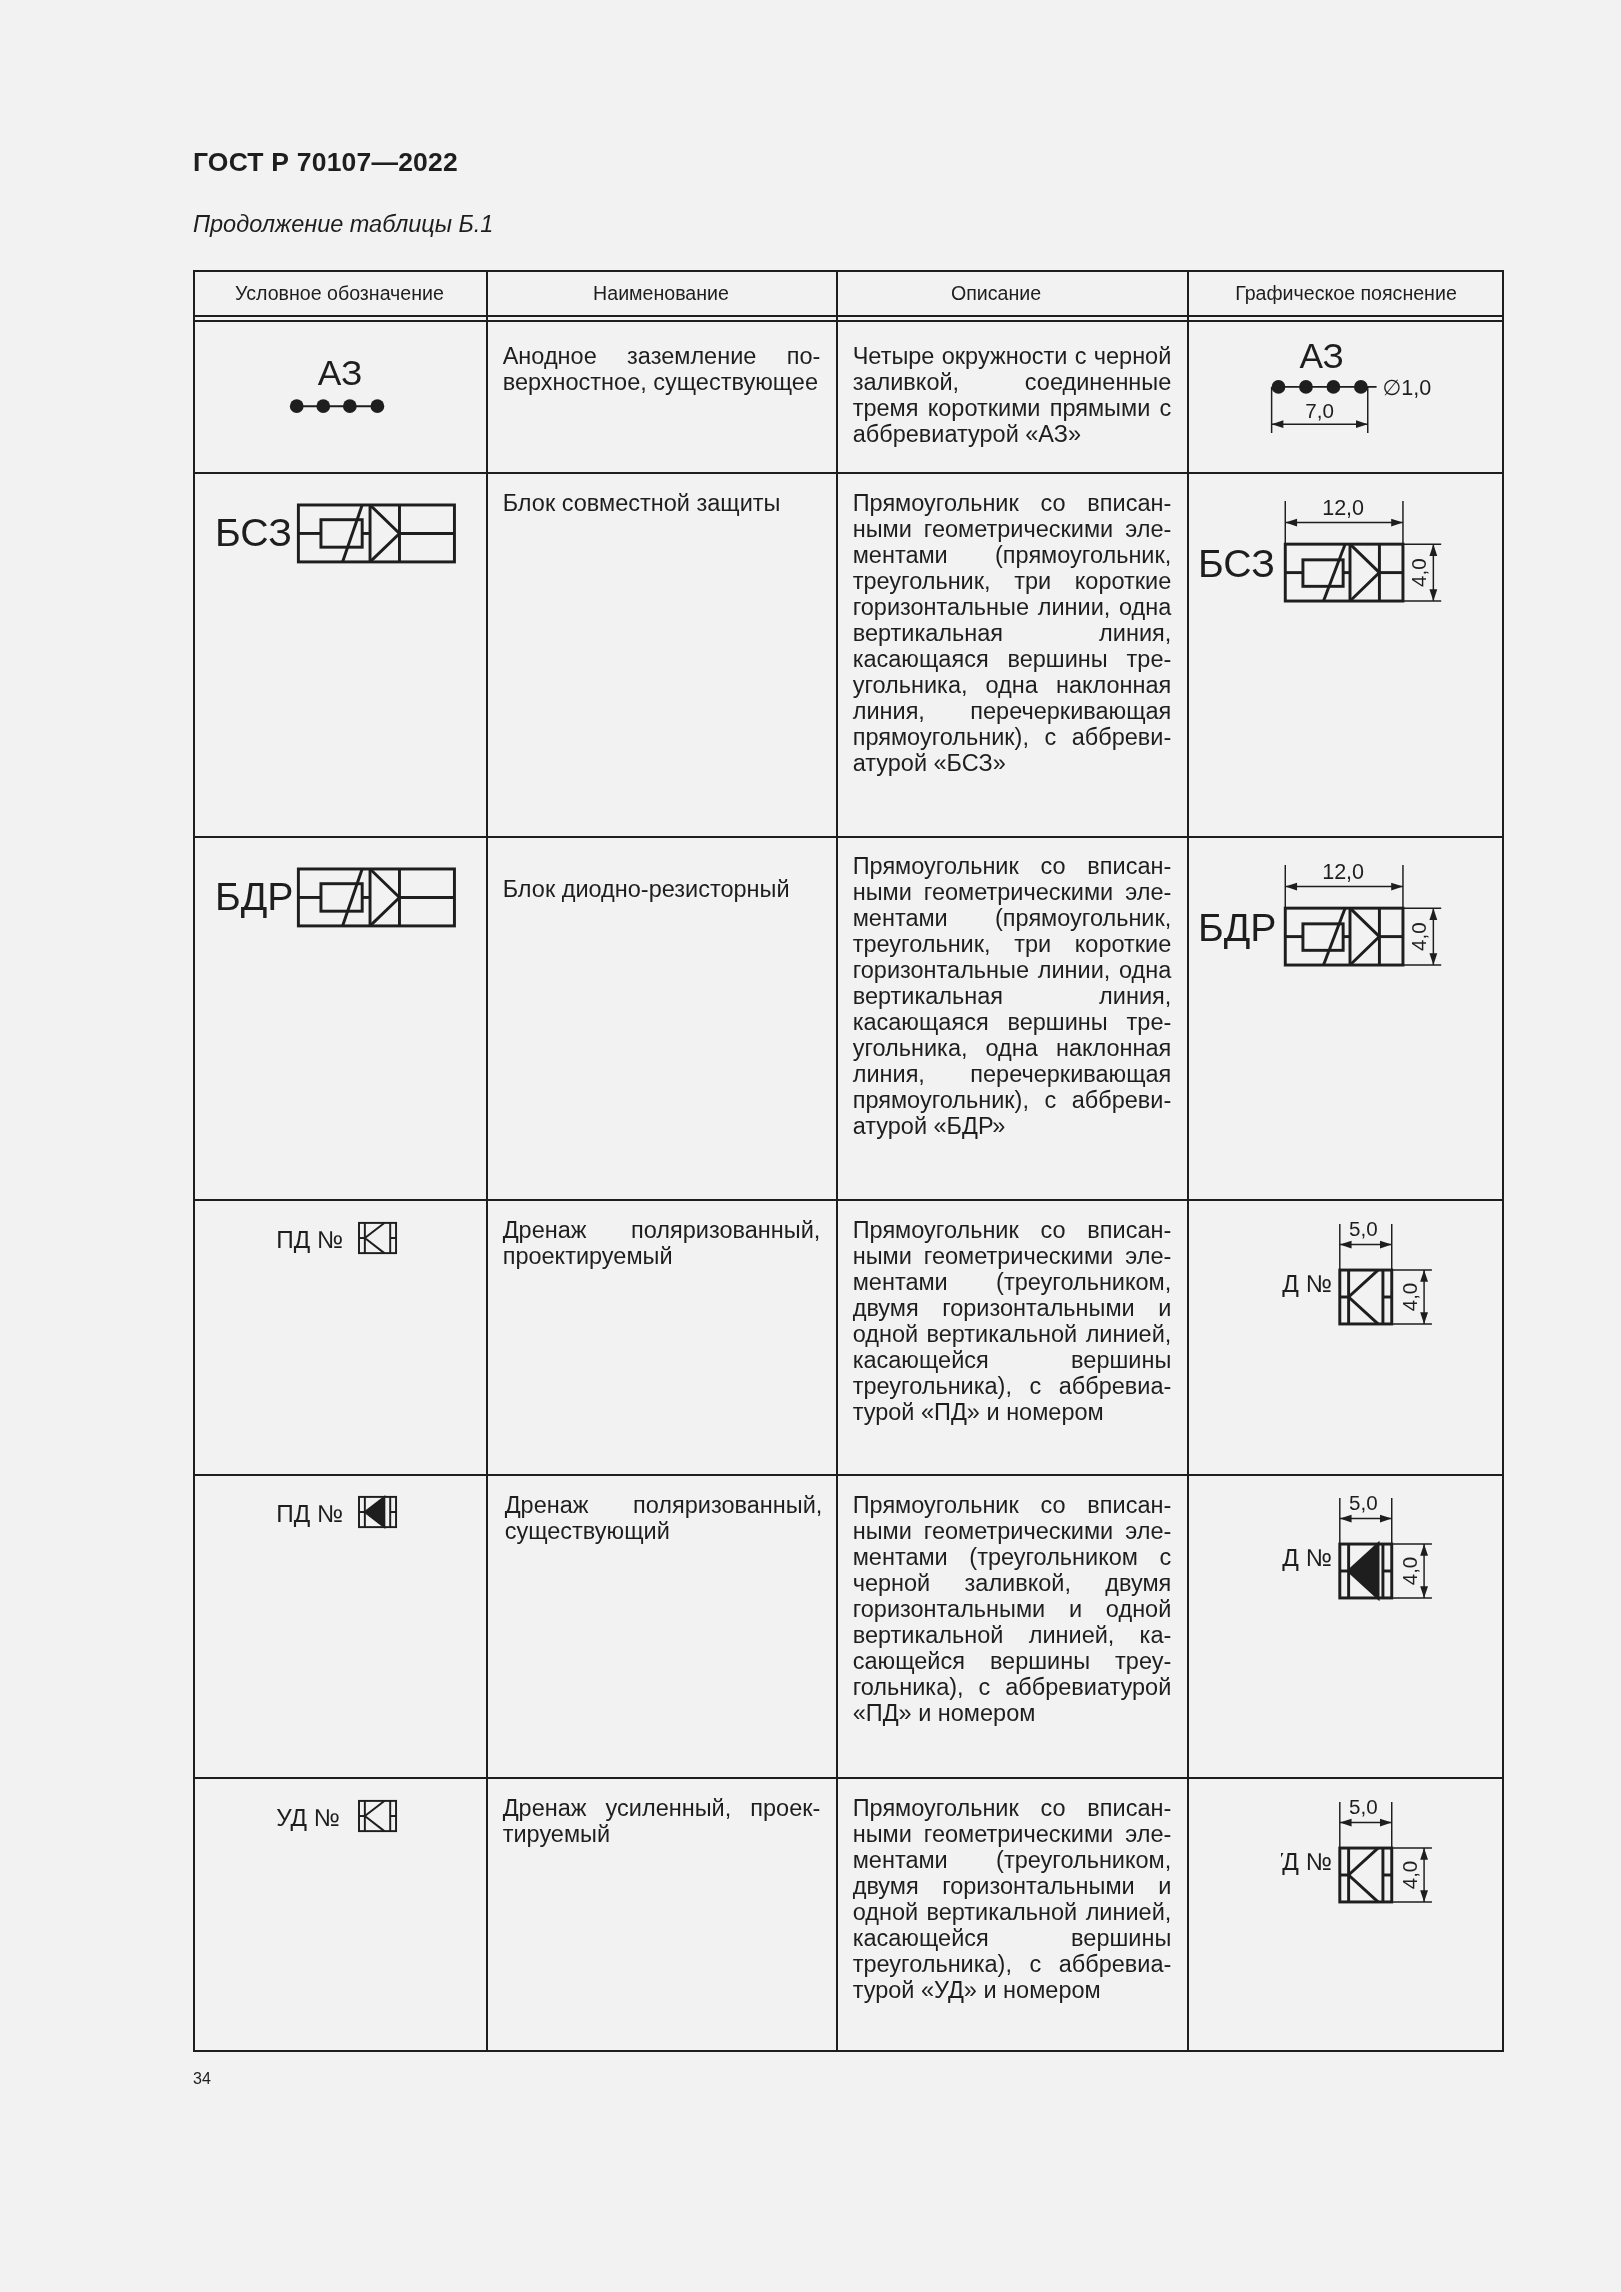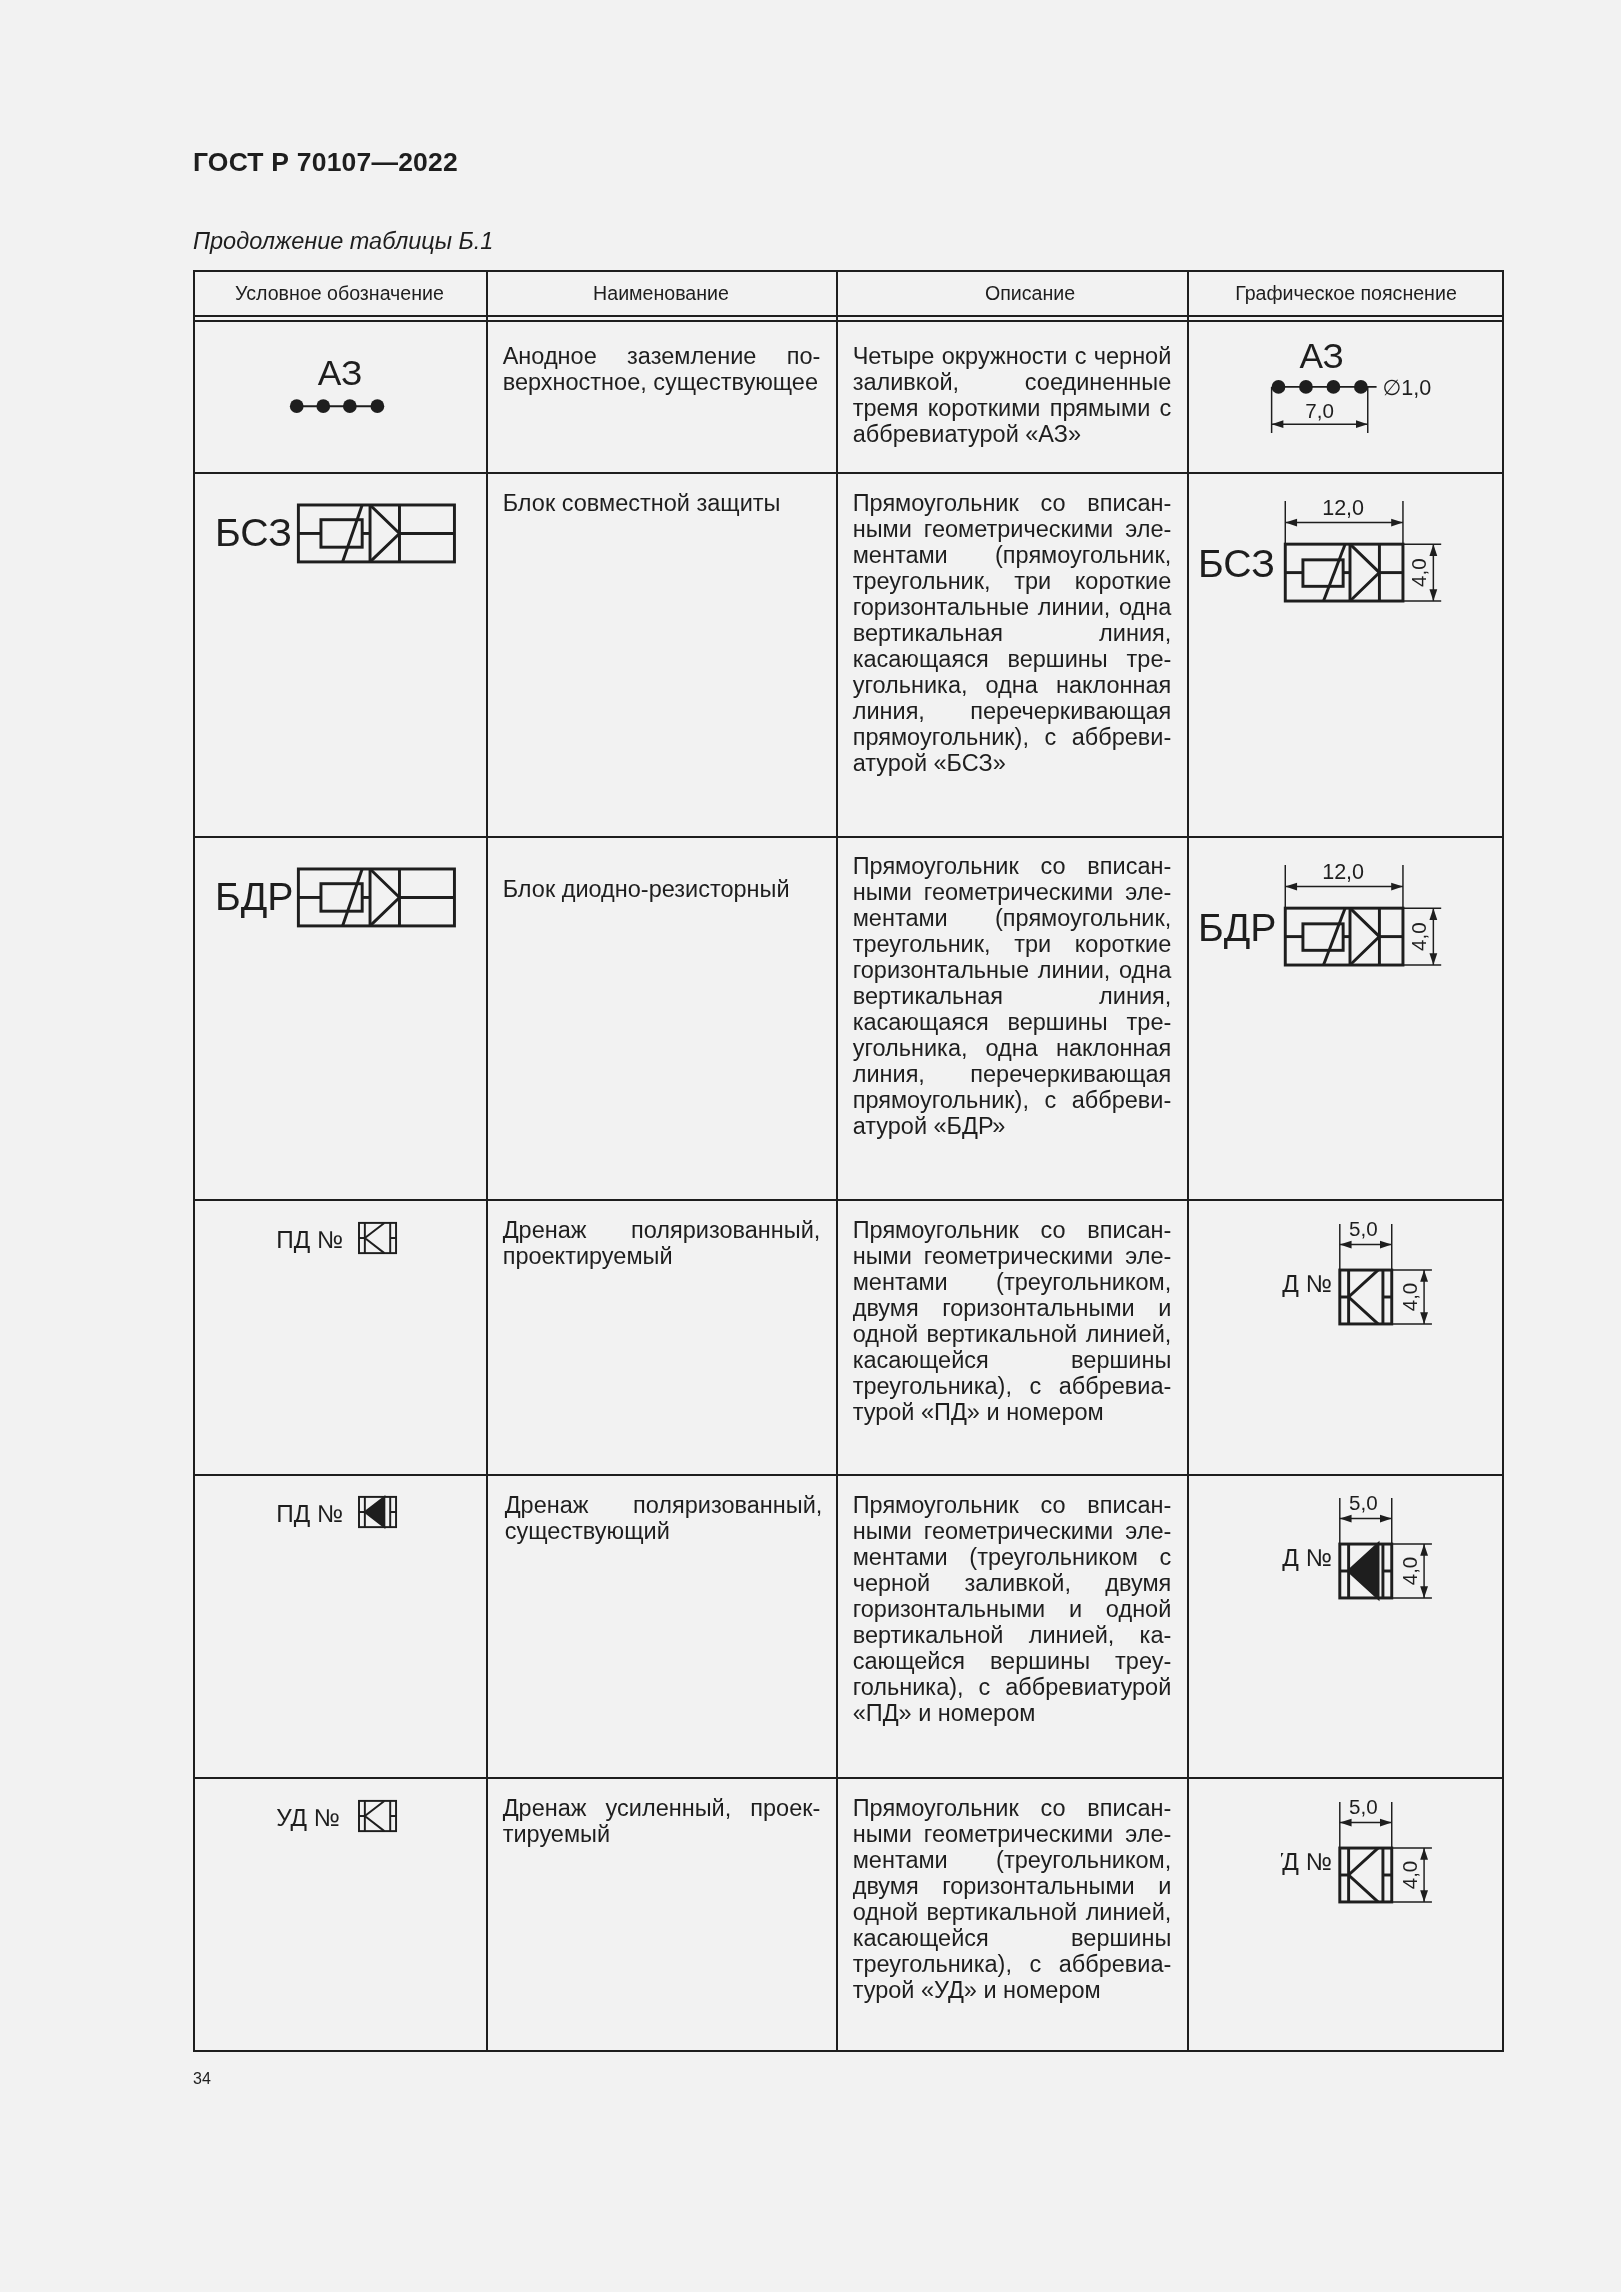--- a/index.html
+++ b/index.html
@@ -1,19 +1,19 @@
 <!DOCTYPE html>
 <html><head>
 <meta charset="utf-8">
 <style>
   html, body { margin: 0; padding: 0; background: #f2f2f2; }
   body { width: 1621px; height: 2293px; position: relative; overflow: hidden;
          font-family: "Liberation Sans", "DejaVu Sans", sans-serif; color: #1e1e1e; }
   .doc-title { position: absolute; left: 193px; top: 147px; font-size: 26.5px; font-weight: bold; letter-spacing: 0.2px; }
-  .caption { position: absolute; left: 193px; top: 228px; font-size: 23.5px; font-style: italic; }
+  .caption { position: absolute; left: 193px; top: 211px; font-size: 23.5px; font-style: italic; }
   .page-number { position: absolute; left: 193px; top: 2070px; font-size: 16px; }
 
   .table { position: absolute; left: 193px; top: 270px; width: 1311px; height: 1782px; padding-left: 36px; }
   .tbl-frame { position: absolute; left: 0; top: 0; width: 1311px; height: 1782px; border: 2.9px solid #1e1e1e; box-sizing: border-box; }
   .vline { position: absolute; top: 0; width: 2px; height: 1782px; background: #1e1e1e; }
   .hline { position: absolute; left: 0; width: 1311px; height: 2px; background: #1e1e1e; }
   .hline.thin { height: 1.5px; }
 
   .hdr-cell { position: absolute; top: 0; height: 47px; display: flex; align-items: center; justify-content: center; font-size: 19.6px; }
   .cell { position: absolute; box-sizing: border-box; }
@@ -38,21 +38,21 @@
   <div class="hline thin" style="top:50px"></div>
 
   <div class="hline" style="top:202px"></div>
   <div class="hline" style="top:566px"></div>
   <div class="hline" style="top:929px"></div>
   <div class="hline" style="top:1204px"></div>
   <div class="hline" style="top:1507px"></div>
 
   <div class="hdr-cell" style="left:0;width:293px">Условное обозначение</div>
   <div class="hdr-cell" style="left:293px;width:350px">Наименование</div>
-  <div class="hdr-cell" style="left:677px;width:320px">Описание</div>
+  <div class="hdr-cell" style="left:643px;width:320px">Описание</div>
   <div class="hdr-cell" style="left:994px;width:318px">Графическое пояснение</div>
 
   <div>
     <svg class="sym" style="left:88px;top:78px" width="118" height="74" viewBox="0 0 120 75">
       <text x="60" y="38" font-size="36" text-anchor="middle">АЗ</text>
       <line x1="16" y1="59" x2="98" y2="59" stroke="#1e1e1e" stroke-width="2"></line>
       <circle cx="16" cy="59" r="7" fill="#1e1e1e"></circle>
       <circle cx="43" cy="59" r="7" fill="#1e1e1e"></circle>
       <circle cx="70" cy="59" r="7" fill="#1e1e1e"></circle>
       <circle cx="98" cy="59" r="7" fill="#1e1e1e"></circle>

